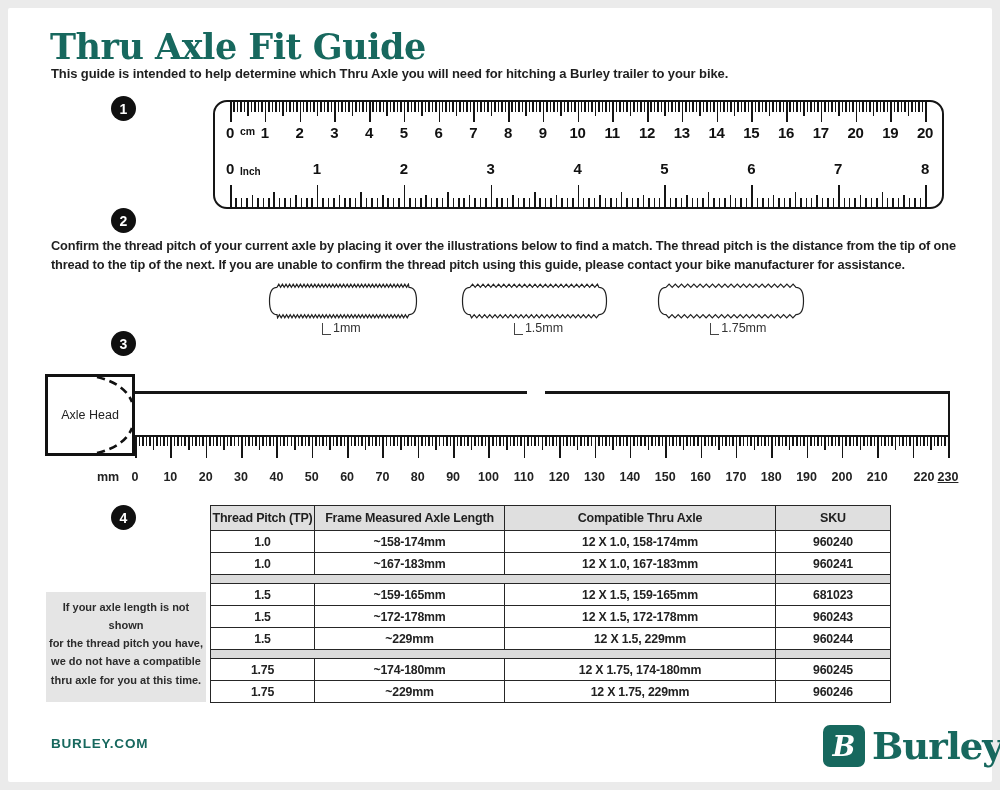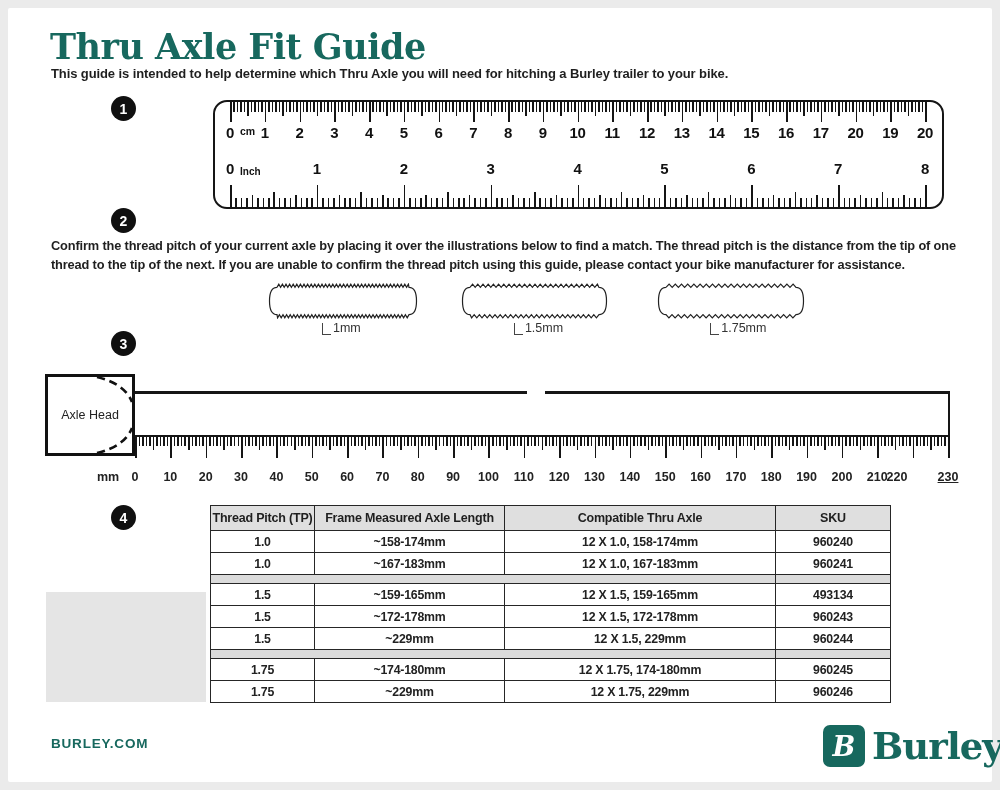--- a/index.html
+++ b/index.html
@@ -734,29 +734,30 @@
           <div class="axle-num" style="left: 551.174px; top: 462px;">120</div>
           <div class="axle-num" style="left: 586.522px; top: 462px;">130</div>
           <div class="axle-num" style="left: 621.87px; top: 462px;">140</div>
           <div class="axle-num" style="left: 657.217px; top: 462px;">150</div>
           <div class="axle-num" style="left: 692.565px; top: 462px;">160</div>
           <div class="axle-num" style="left: 727.913px; top: 462px;">170</div>
           <div class="axle-num" style="left: 763.261px; top: 462px;">180</div>
           <div class="axle-num" style="left: 798.609px; top: 462px;">190</div>
           <div class="axle-num" style="left: 833.957px; top: 462px; text-align: right;">200</div>
           <div class="axle-num" style="left: 869.304px; top: 462px;">210</div>
-          <div class="axle-num" style="left: 889px; top: 462px;">220</div>
+          <div class="axle-num" style="left: 916px; top: 462px;">220</div>
           <div class="axle-num" style="left: 940px; top: 462px; text-decoration: underline;">230</div>
         </div>
     <div class="abs axle-num" style="left:100px;top:462px;">mm</div>
   </div>
 
   <div class="abs step-circle" style="left:103px;top:497px;">4</div>
 
   <div class="abs note-box" style="left:38px;top:584px;width:160px;height:110px;">
+    <div class="note-lines">If your axle length is not shown<br>for the thread pitch you have,<br>we do not have a compatible<br>thru axle for you at this time.</div>
   </div>
 
   <div class="abs" style="left:202px;top:497px;">
     <table id="axle-table" style="width:680px;">
           <colgroup>
             <col style="width: 104px;">
             <col style="width: 190px;">
             <col style="width: 271px;">
             <col style="width: 115px;">
           </colgroup>
@@ -782,21 +783,21 @@
               <td>960241</td>
             </tr>
             <tr class="spacer">
               <td colspan="3"></td>
               <td></td>
             </tr>
             <tr>
               <td>1.5</td>
               <td>~159-165mm</td>
               <td>12 X 1.5, 159-165mm</td>
-              <td>493134</td>
+              <td>681023</td>
             </tr>
             <tr>
               <td>1.5</td>
               <td>~172-178mm</td>
               <td>12 X 1.5, 172-178mm</td>
               <td>960243</td>
             </tr>
             <tr>
               <td>1.5</td>
               <td>~229mm</td>

